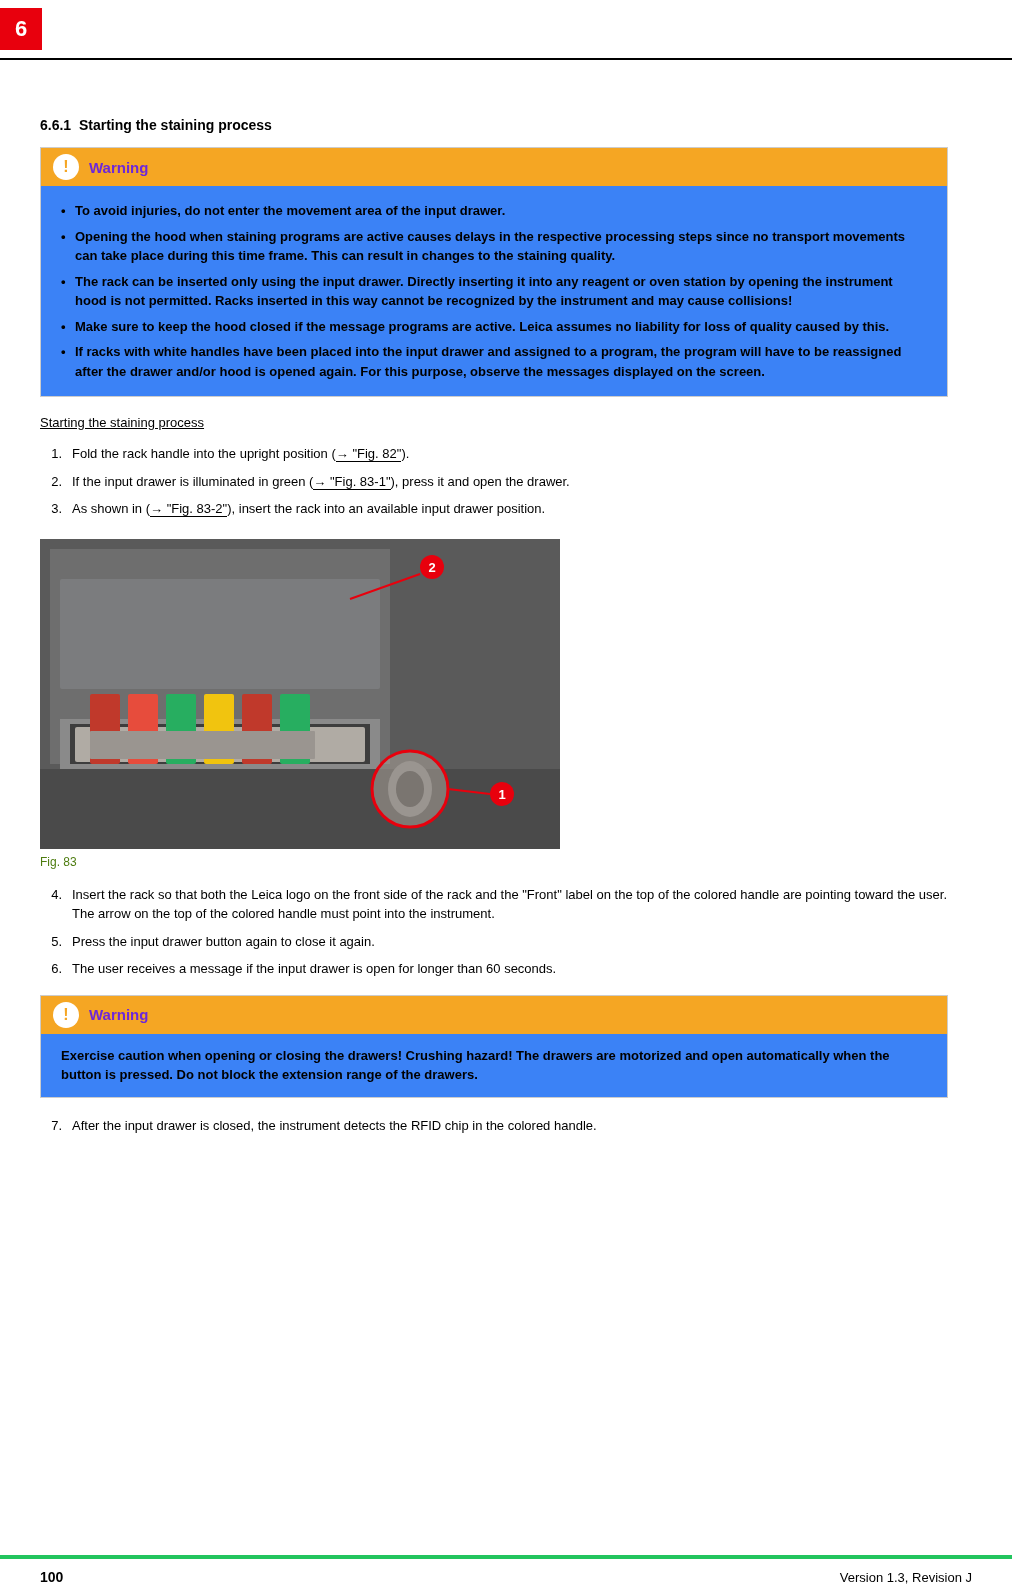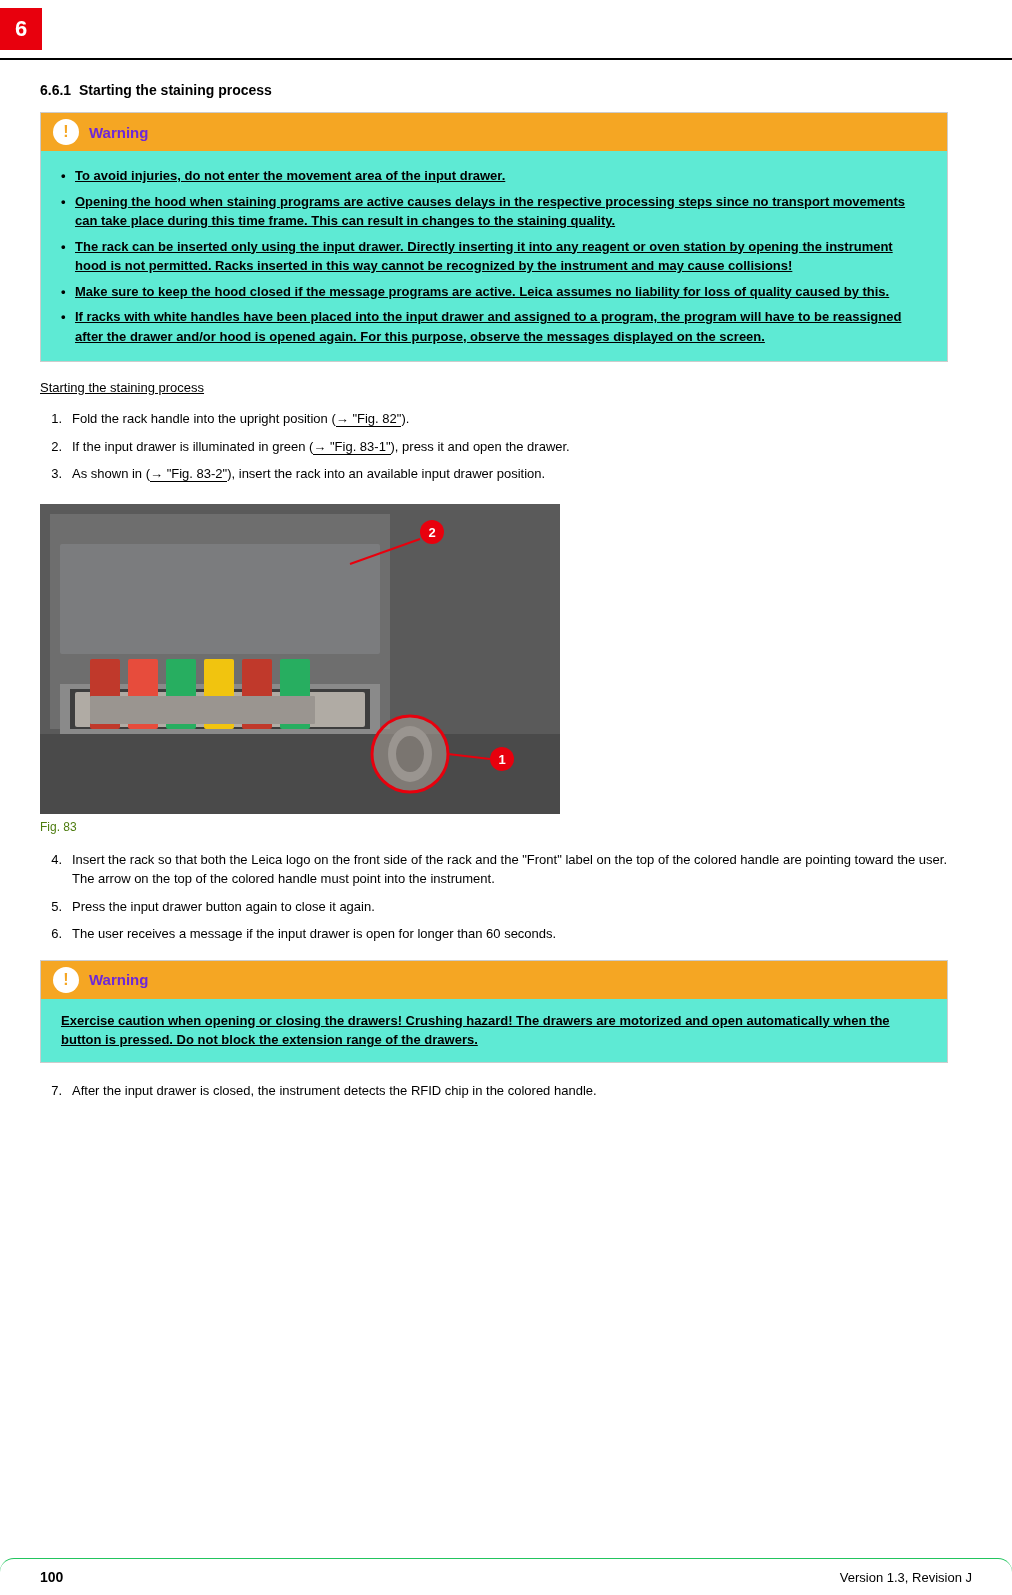--- a/index.html
+++ b/index.html
@@ -36,20 +36,21 @@
     }
     .page-header-title {
       font-size: 26px;
       font-weight: bold;
       color: #000;
     }
 
     
     .content {
       padding: 18px 64px 60px 40px;
+      margin-top: 35px;
     }
 
     .section-title {
       font-size: 14px;
       font-weight: bold;
       margin-bottom: 14px;
       margin-top: 4px;
     }
 
     
@@ -76,23 +77,22 @@
       font-size: 16px;
       color: #f5a623;
       flex-shrink: 0;
     }
     .warning-title {
       font-size: 15px;
       font-weight: bold;
       color: #6d28d9;
     }
     .warning-body {
-      background: #5eead4;
+      background: #3b82f6;
       padding: 12px 20px;
-      text-decoration: underline;
     }
     .warning-body ul {
       list-style: none;
       padding: 0;
     }
     .warning-body ul li {
       padding: 3px 0 3px 14px;
       position: relative;
       font-size: 13px;
       line-height: 1.5;
@@ -155,22 +155,21 @@
     
     .page-footer {
       position: absolute;
       bottom: 0;
       left: 0;
       right: 0;
       display: flex;
       justify-content: space-between;
       align-items: center;
       padding: 10px 40px;
-      border-top: 1px solid #22c55e;
-      border-radius: 14px;
+      border-top: 4px solid #22c55e;
     }
     .page-number {
       font-size: 14px;
       font-weight: bold;
     }
     .version-text {
       font-size: 13px;
       color: #000000;
     }
 

